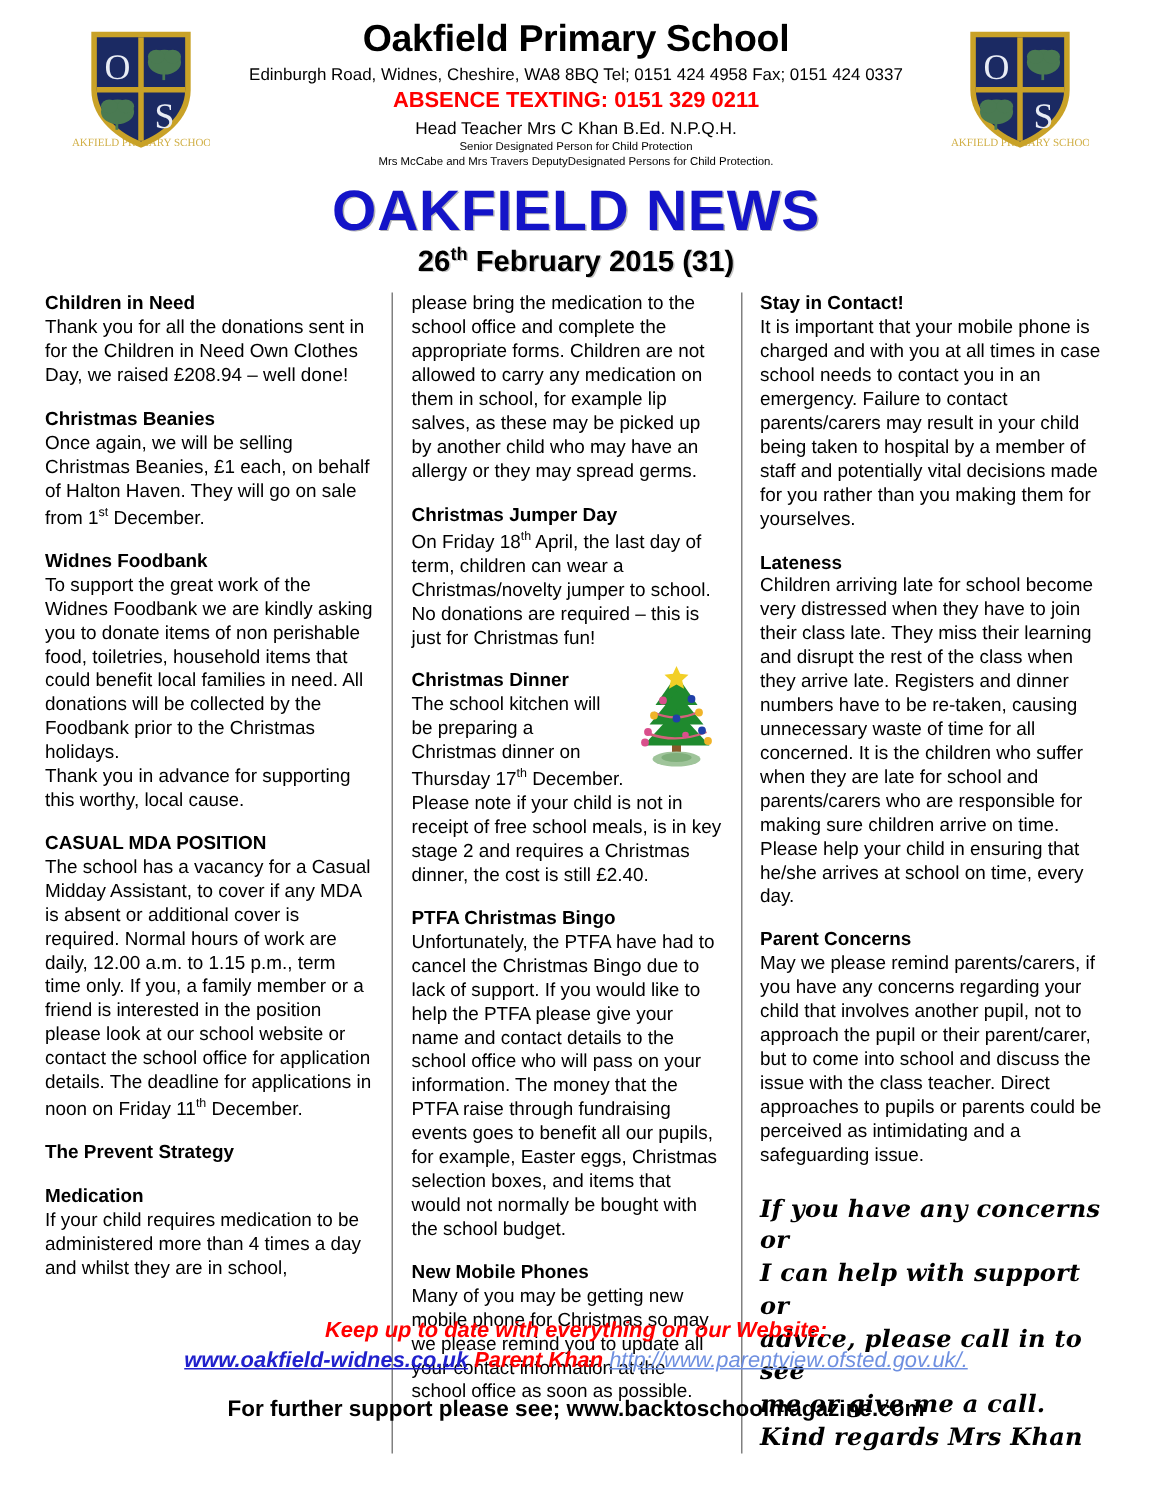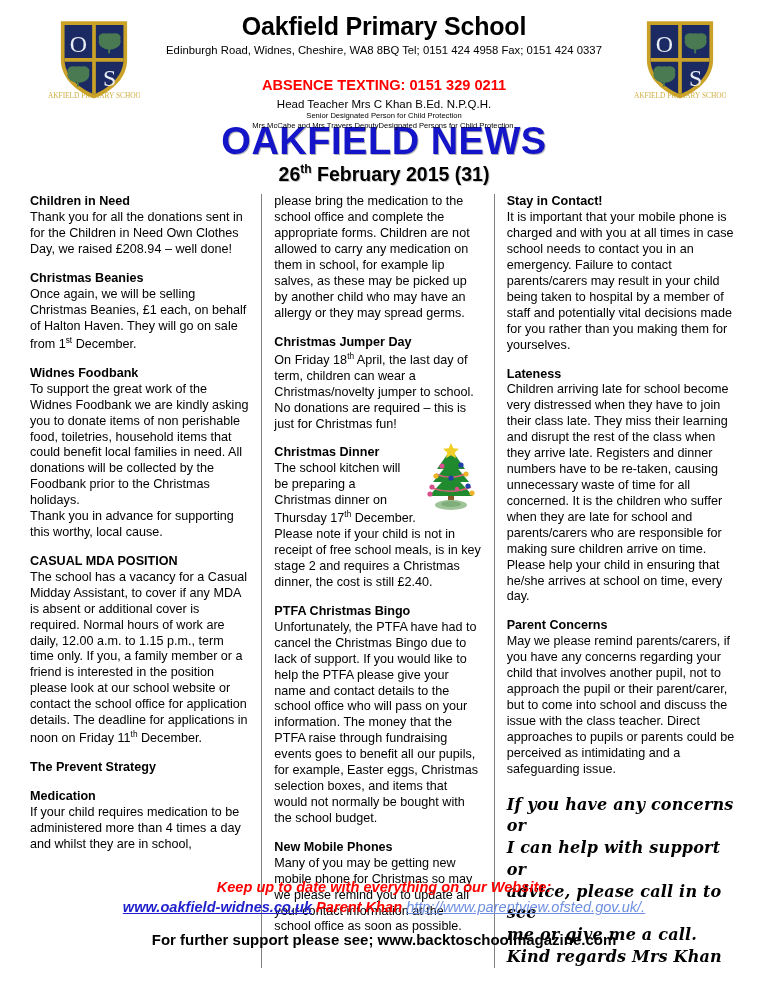--- a/index.html
+++ b/index.html
@@ -47,21 +47,21 @@
     font-size: 11.3px;
     line-height: 1.25;
     margin-top: 3px;
     white-space: nowrap;
   }
   .absence-line {
     color: #ff0000;
     font-weight: bold;
     font-size: 14.6px;
     line-height: 1.2;
-    margin-top: 20px;
+    margin-top: 2px;
     text-align: center;
   }
   .head-teacher {
     font-size: 11.5px;
     line-height: 1.25;
     margin-top: 2px;
   }
   .tiny-line {
     font-size: 7.6px;
     line-height: 1.3;

